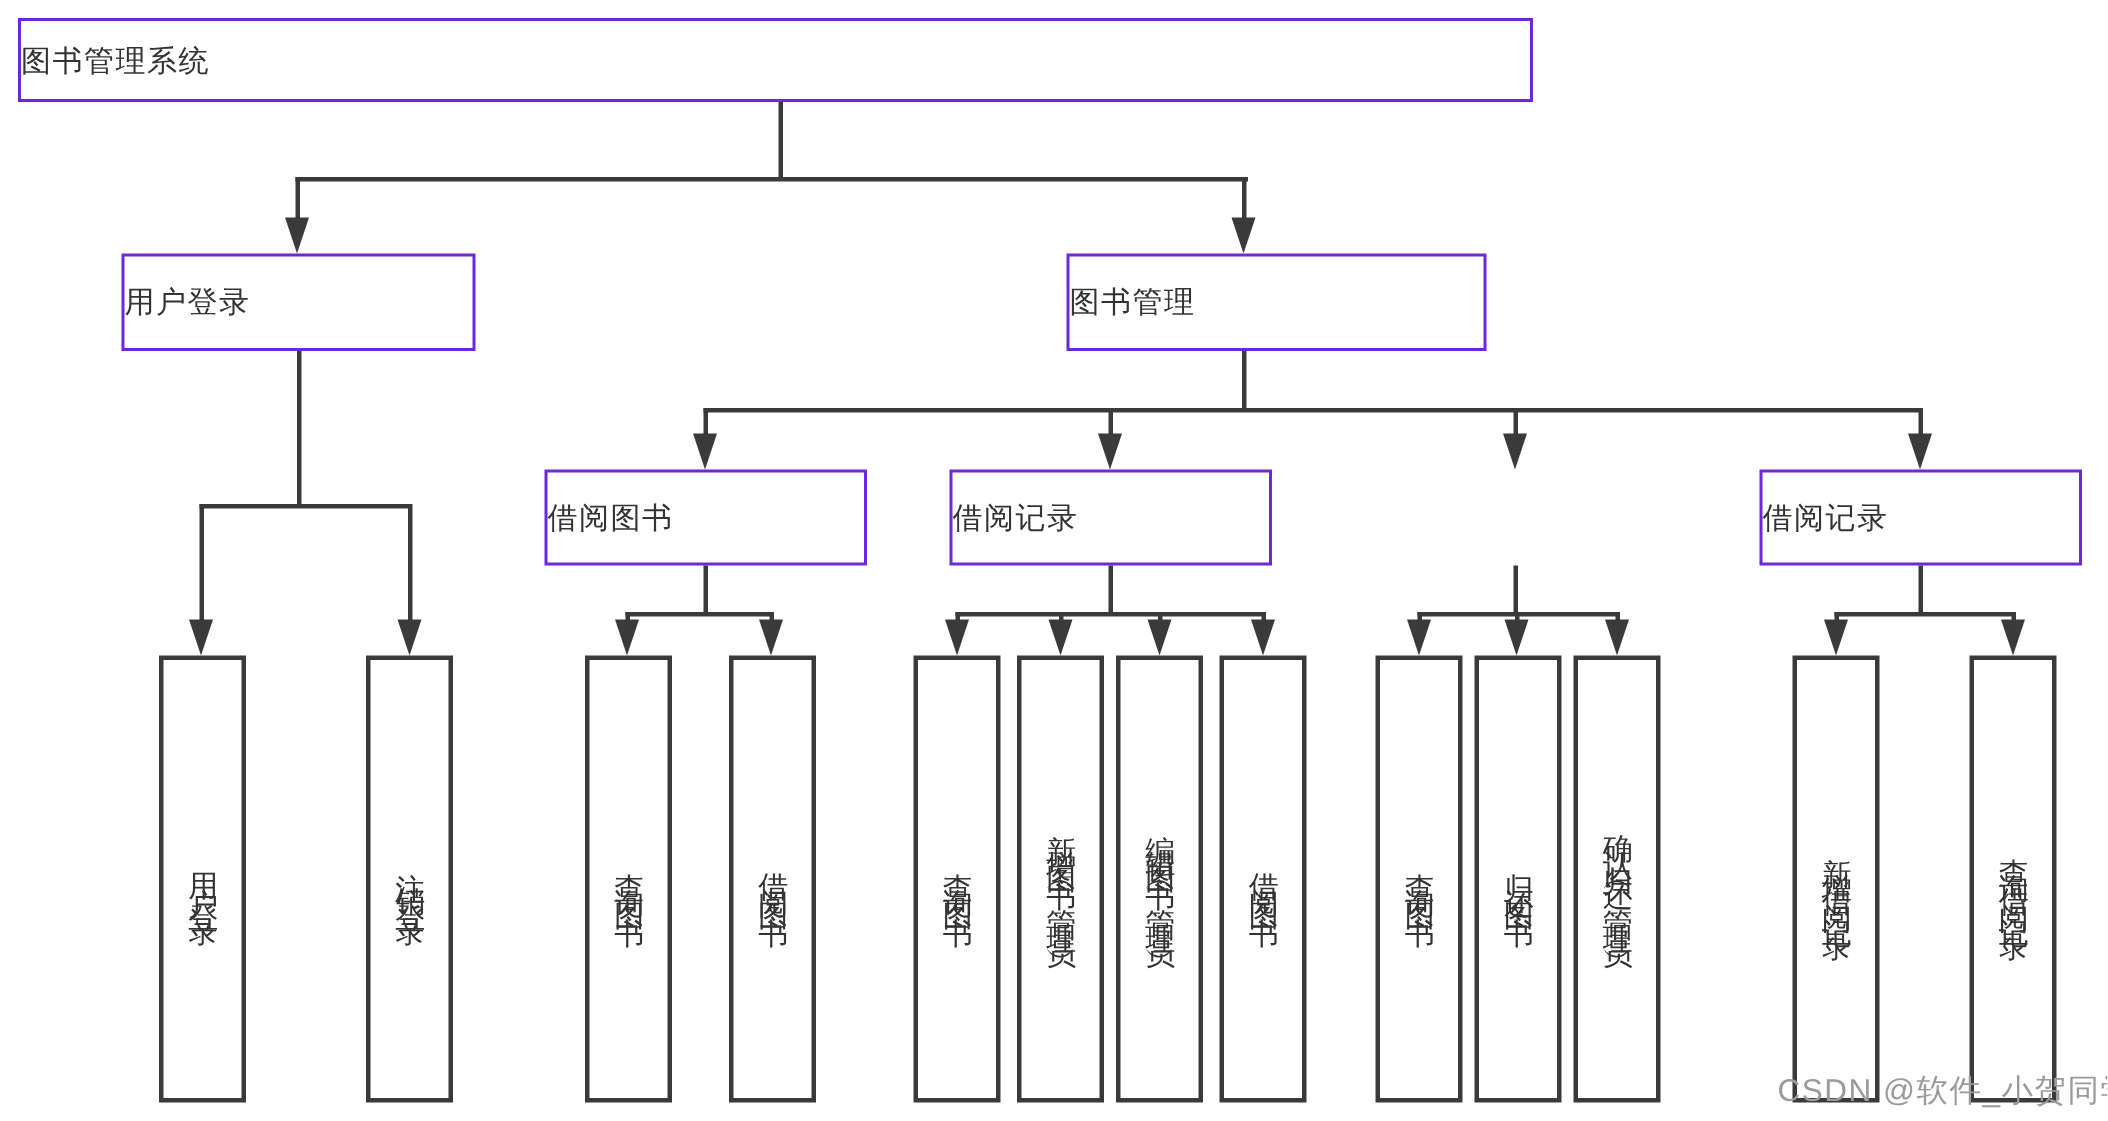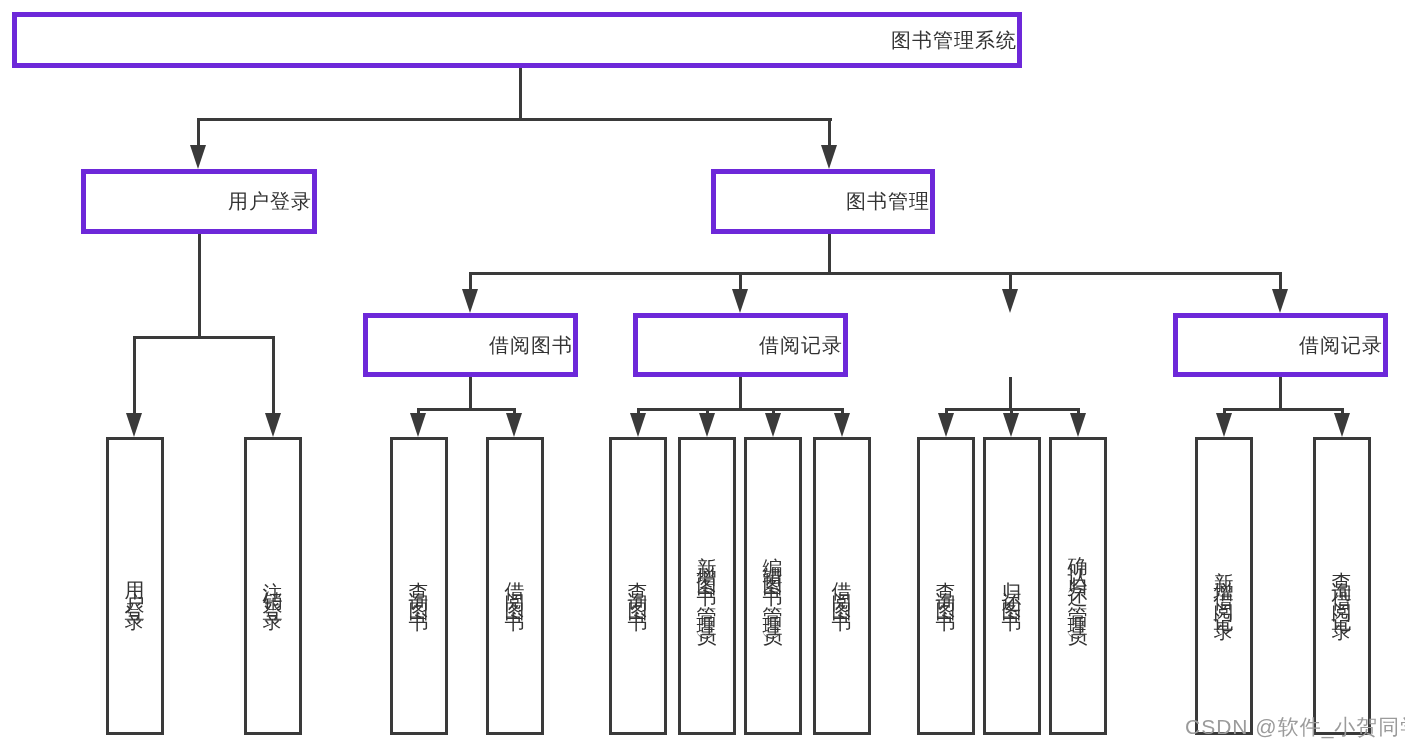--- a/index.html
+++ b/index.html
@@ -7,25 +7,25 @@
     position: relative;
     width: 1405px;
     height: 747px;
     background: #ffffff;
     font-family: "Liberation Sans", sans-serif;
     overflow: hidden;
   }
   .node {
     position: absolute;
     box-sizing: border-box;
-    border: 5px solid #6d28d9;
+    border: 2px solid #6d28d9;
     background: #ffffff;
     display: flex;
     align-items: center;
-    justify-content: flex-end;
+    justify-content: flex-start;
     color: #333333;
     font-size: 20px;
     letter-spacing: 1px;
     white-space: nowrap;
   }
   .leaf {
     position: absolute;
     box-sizing: border-box;
     border: 3px solid #3a3a3a;
     background: #ffffff;
@@ -70,21 +70,21 @@
 
 <div class="canvas">
 
   <div class="node" style="left:12px;top:12px;width:1010px;height:56px">
     <span>图书管理系统</span>
   </div>
 
   <div class="node" style="left:81px;top:169px;width:236px;height:65px">
     <span>用户登录</span>
   </div>
-  <div class="node" style="left:711px;top:169px;width:224px;height:65px">
+  <div class="node" style="left:711px;top:169px;width:280px;height:65px">
     <span>图书管理</span>
   </div>
 
   <div class="node" style="left:363px;top:313px;width:215px;height:64px">
     <span>借阅图书</span>
   </div>
   <div class="node" style="left:633px;top:313px;width:215px;height:64px">
     <span>借阅记录</span>
   </div>
   <div class="node" style="left:1173px;top:313px;width:215px;height:64px">

